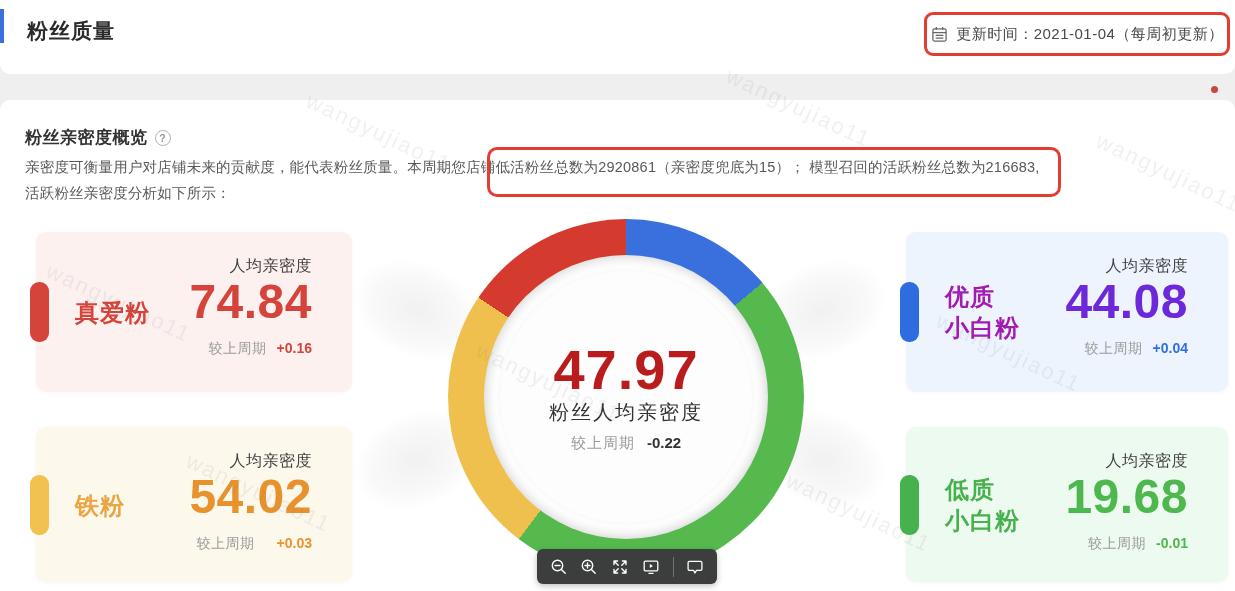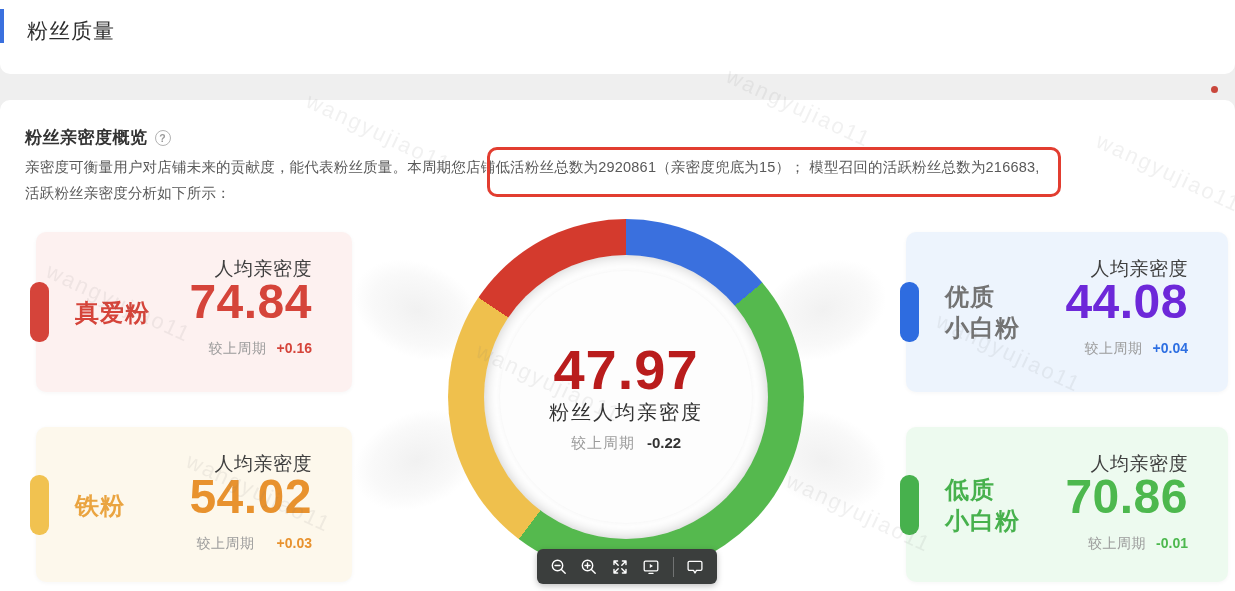--- a/index.html
+++ b/index.html
@@ -6,21 +6,21 @@
   body{
     width:1235px;height:591px;overflow:hidden;background:#efefef;
     font-family:"Liberation Sans","DejaVu Sans",sans-serif;
     -webkit-font-smoothing:antialiased;
   }
   #app{position:relative;width:1235px;height:591px;overflow:hidden;}
 
   
   .header{position:absolute;left:0;top:0;width:1235px;height:74px;background:#ffffff;border-radius:0 0 10px 10px;}
   .accent-bar{position:absolute;left:0;top:9px;width:4px;height:34px;background:#3a70de;}
-  .page-title{position:absolute;left:27px;top:17px;font-size:21px;font-weight:400;color:#2b2b2b;letter-spacing:1px;}
+  .page-title{position:absolute;left:27px;top:17px;font-size:21px;font-weight:700;color:#2b2b2b;letter-spacing:1px;}
   .update-box{
     position:absolute;left:924px;top:12px;width:306px;height:44px;box-sizing:border-box;
     border:3px solid #e23d30;border-radius:9px;background:#fff;
     display:flex;align-items:center;justify-content:center;gap:8px;
   }
   .update-text{font-size:15px;color:#4a4a4a;letter-spacing:0.5px;}
   .red-dot{position:absolute;left:1211px;top:86px;width:7px;height:7px;border-radius:50%;background:#c9473c;}
 
   
   .panel{position:absolute;left:0;top:100px;width:1235px;height:564px;background:#ffffff;border-radius:10px 10px 0 0;}
@@ -35,29 +35,29 @@
   .anno-desc{left:487px;top:47px;width:574px;height:50px;}
 
   
   .card{position:absolute;border-radius:10px;box-shadow:0 1px 4px rgba(0,0,0,0.04);z-index:3;}
   .card-tl{left:36px;top:132px;width:316px;height:160px;background:#fdf1f0;}
   .card-bl{left:36px;top:327px;width:316px;height:155px;background:#fdf8ec;}
   .card-tr{left:906px;top:132px;width:322px;height:160px;background:#edf4fd;}
   .card-br{left:906px;top:327px;width:322px;height:155px;background:#edfaef;}
   .tab{position:absolute;left:-6px;top:50%;transform:translateY(-50%);width:19px;height:60px;border-radius:9px;}
   .card-label{position:absolute;left:39px;top:50%;transform:translateY(-50%);font-size:24px;font-weight:700;line-height:31px;letter-spacing:1px;}
-  .metric-label{position:absolute;right:40px;top:24px;font-size:19px;color:#3f3f3f;letter-spacing:0.5px;}
+  .metric-label{position:absolute;right:40px;top:24px;font-size:16px;color:#3f3f3f;letter-spacing:0.5px;}
   .metric-value{position:absolute;right:40px;top:44px;font-size:48px;font-weight:700;line-height:52px;letter-spacing:0.5px;}
   .compare-row{position:absolute;right:40px;top:108px;font-size:14px;display:flex;gap:10px;align-items:baseline;}
   .compare-label{color:#9b9b9b;letter-spacing:0.5px;}
   .compare-delta{font-weight:700;}
 
   .t-red .tab{background:#d5443a;} .t-red .card-label{color:#d5443a;} .t-red .metric-value{color:#d5443a;} .t-red .compare-delta{color:#d5443a;}
   .t-yellow .tab{background:#f1c250;} .t-yellow .card-label{color:#eaa440;} .t-yellow .metric-value{color:#e8922e;} .t-yellow .compare-delta{color:#e8922e;margin-left:12px;}
-  .t-blue .tab{background:#2e6ce0;} .t-blue .card-label{color:#737373;} .t-blue .metric-value{color:#6d28d9;} .t-blue .compare-delta{color:#2e6fe2;}
+  .t-blue .tab{background:#2e6ce0;} .t-blue .card-label{color:#a21caf;} .t-blue .metric-value{color:#6d28d9;} .t-blue .compare-delta{color:#2e6fe2;}
   .t-green .tab{background:#47b14d;} .t-green .card-label{color:#47b14d;} .t-green .metric-value{color:#4db84e;} .t-green .compare-delta{color:#4db84e;}
 
   
   .blob{position:absolute;width:170px;height:120px;border-radius:50%;z-index:1;
     background:radial-gradient(closest-side,#f1f1f1 0%,#f9f9f9 55%,rgba(255,255,255,0) 78%);}
   .blob-tl{left:332px;top:150px;transform:rotate(24deg);}
   .blob-bl{left:332px;top:300px;transform:rotate(-24deg);}
   .blob-tr{left:738px;top:150px;transform:rotate(-24deg);}
   .blob-br{left:738px;top:300px;transform:rotate(24deg);}
 
@@ -87,20 +87,33 @@
     z-index:5;pointer-events:none;letter-spacing:2px;white-space:nowrap;}
 </style>
 </head>
 <body>
 
 <div id="app">
 
   <div class="header">
     <div class="accent-bar"></div>
     <div class="page-title">粉丝质量</div>
+    <div class="update-box">
+      <span class="tb-icon">
+        <svg width="17" height="17" viewBox="0 0 16 16" fill="none" stroke="#666" stroke-width="1.2">
+          <rect x="1.8" y="2.8" width="12.4" height="11.4" rx="1.4"></rect>
+          <line x1="1.8" y1="6.2" x2="14.2" y2="6.2"></line>
+          <line x1="5" y1="1" x2="5" y2="3.6"></line>
+          <line x1="11" y1="1" x2="11" y2="3.6"></line>
+          <line x1="4.4" y1="8.8" x2="11.6" y2="8.8"></line>
+          <line x1="4.4" y1="11.4" x2="11.6" y2="11.4"></line>
+        </svg>
+      </span>
+      <span class="update-text">更新时间：2021-01-04（每周初更新）</span>
+    </div>
   </div>
 
   <div class="red-dot"></div>
 
   <div class="panel">
 
     <div class="blob blob-tl"></div>
     <div class="blob blob-bl"></div>
     <div class="blob blob-tr"></div>
     <div class="blob blob-br"></div>
@@ -158,21 +171,21 @@
       </div>
     </div>
 
     <div class="card card-br t-green">
       <div class="tab"></div>
       <div class="card-label">
         <div>低质</div>
         <div>小白粉</div>
       </div>
       <div class="metric-label">人均亲密度</div>
-      <div class="metric-value">70.86</div>
+      <div class="metric-value">19.68</div>
       <div class="compare-row">
         <span class="compare-label">较上周期</span>
         <span class="compare-delta">-0.01</span>
       </div>
     </div>
 
     <div class="donut-wrap">
       <div class="donut-ring" style="background: conic-gradient(rgb(58, 112, 222) 0deg, rgb(58, 112, 222) 50deg, rgb(85, 185, 78) 50deg, rgb(85, 185, 78) 217deg, rgb(239, 192, 77) 217deg, rgb(239, 192, 77) 304deg, rgb(212, 58, 45) 304deg, rgb(212, 58, 45) 360deg);"></div>
       <div class="donut-hole"></div>
       <div class="donut-core"></div>

